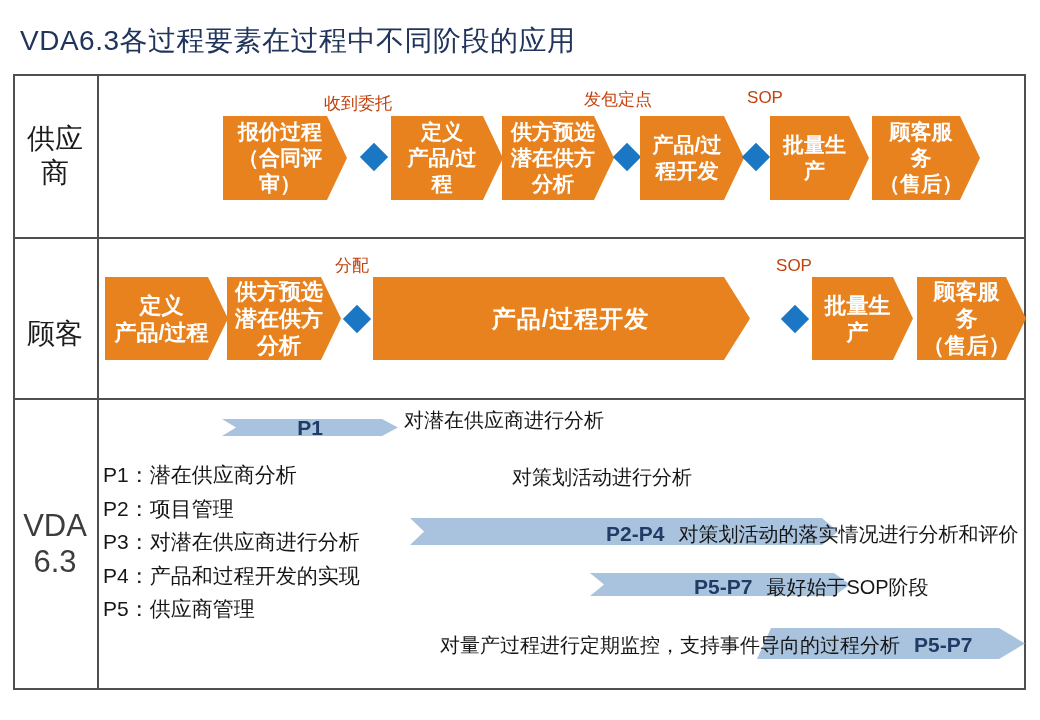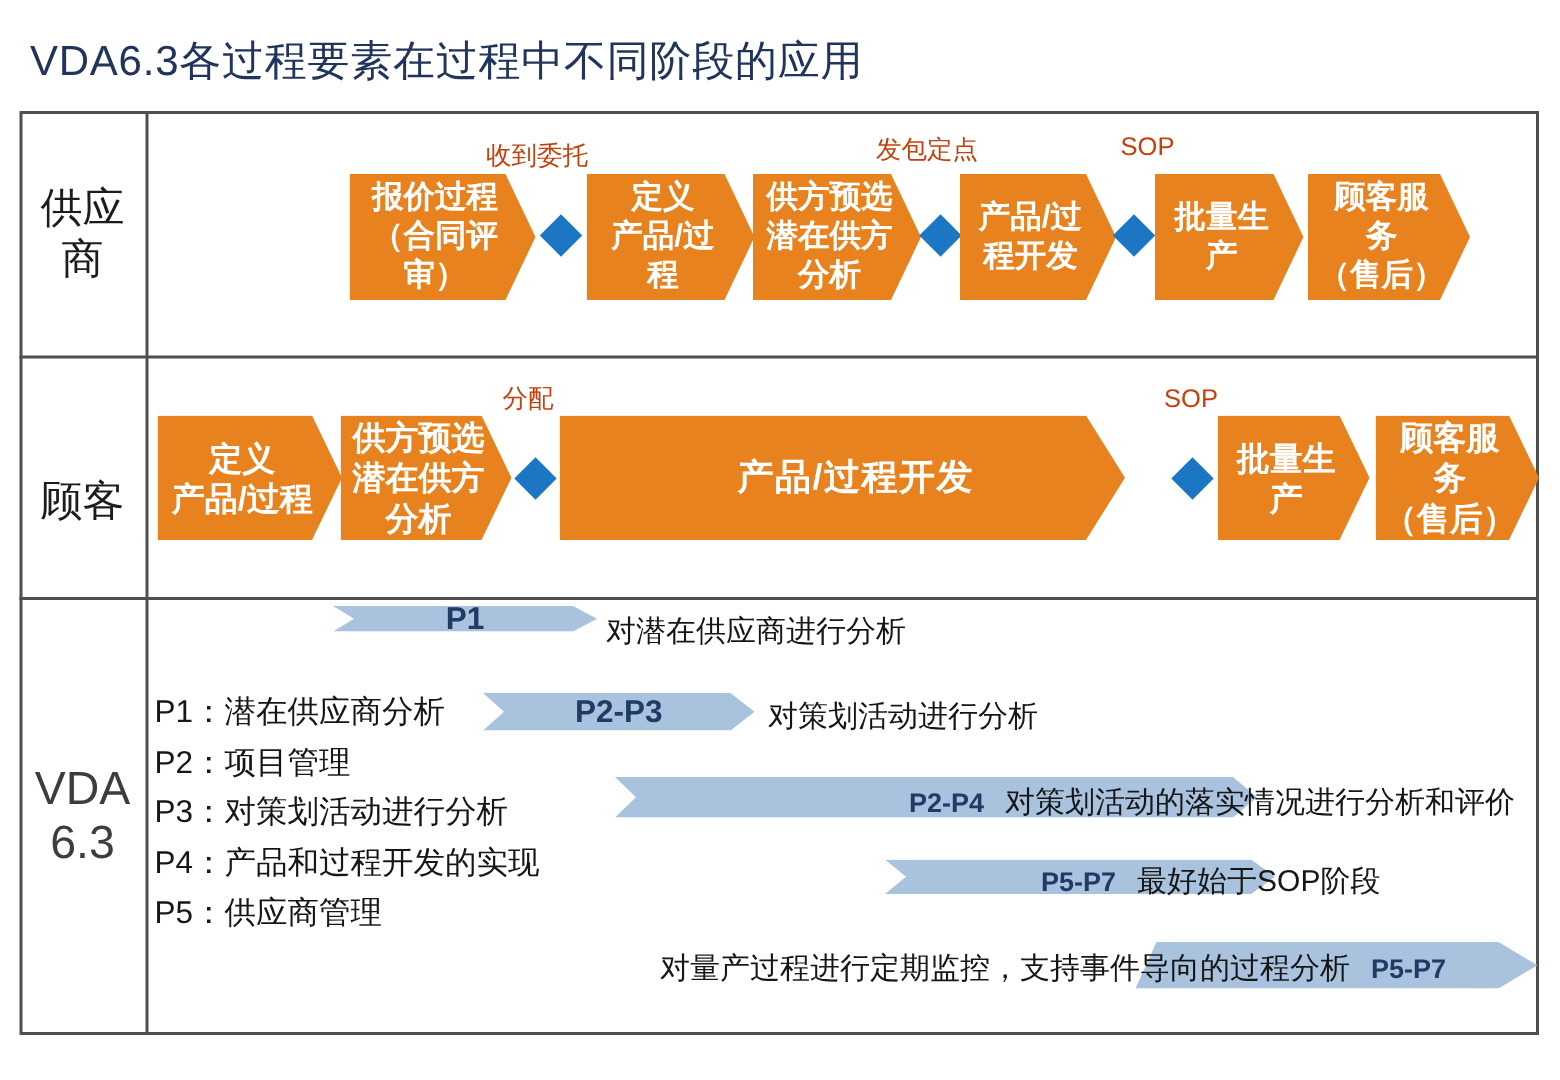--- a/index.html
+++ b/index.html
@@ -49,21 +49,21 @@
     display:flex;align-items:center;justify-content:center;
     filter:drop-shadow(0 1px 0 rgba(110,135,170,0.55));
   }
   .barrow .blabel{font-size:21px;font-weight:bold;color:var(--navy,#1F3B66);}
   .band{
     background:var(--bar,#A9C3DE);
     clip-path:polygon(14px 0,calc(100% - 26px) 0,100% 50%,calc(100% - 26px) 100%,0 100%);
     filter:drop-shadow(0 1px 0 rgba(110,135,170,0.55));
   }
   .gtext{font-size:20px;color:#161616;white-space:nowrap;}
-  .gtext b{font-size:18px;color:var(--navy,#1F3B66);margin-right:14px;}
+  .gtext b{font-size:21px;color:var(--navy,#1F3B66);margin-right:14px;}
   .gtext b.after{margin-right:0;margin-left:14px;}
   
   .plist{left:103px;top:458px;font-size:21px;line-height:33.5px;color:#161616;}
   .plist div{white-space:nowrap;}
 </style>
 </head>
 <body>
 
 <div class="stage">
 
@@ -77,21 +77,21 @@
   <div class="abs rowlabel sup">供应
 商</div>
   <div class="abs rowlabel cus">顾客</div>
   <div class="abs rowlabel vda">VDA
 6.3</div>
 
   <div class="abs mlabel" style="left:358px;top:92px;">收到委托</div>
   <div class="abs mlabel" style="left:618px;top:88px;">发包定点</div>
   <div class="abs mlabel" style="left:765px;top:88px;">SOP</div>
 
-  <div class="abs oarrow sup" style="left:233px;width:124px;">报价过程
+  <div class="abs oarrow sup" style="left:223px;width:124px;">报价过程
 （合同评
 审）</div>
   <div class="abs diamond" style="left:364px;top:147px;"></div>
   <div class="abs oarrow sup" style="left:391px;width:112px;">定义
 产品/过
 程</div>
   <div class="abs oarrow sup" style="left:502px;width:112px;">供方预选
 潜在供方
 分析</div>
   <div class="abs diamond" style="left:617px;top:147px;"></div>
@@ -117,33 +117,30 @@
   <div class="abs diamond" style="left:785px;top:309px;"></div>
   <div class="abs oarrow cus" style="left:812px;width:101px;">批量生
 产</div>
   <div class="abs oarrow cus" style="left:917px;width:109px;">顾客服
 务
 （售后）</div>
 
   <div class="abs plist">
     <div>P1：潜在供应商分析</div>
     <div>P2：项目管理</div>
-    <div>P3：对策划活动进行分析</div>
+    <div>P3：对潜在供应商进行分析</div>
     <div>P4：产品和过程开发的实现</div>
     <div>P5：供应商管理</div>
   </div>
 
-  <div class="abs barrow" style="left:222px;top:404px;width:176px;height:17px;">
+  <div class="abs barrow" style="left:222px;top:419px;width:176px;height:17px;">
     <span class="blabel">P1</span>
   </div>
   <div class="abs gtext" style="left:404px;top:407px;">对潜在供应商进行分析</div>
 
-  <div class="abs barrow" style="left:322px;top:462px;width:181px;height:25px;">
-    <span class="blabel">P2-P3</span>
-  </div>
   <div class="abs gtext" style="left:512px;top:464px;">对策划活动进行分析</div>
 
   <div class="abs barrow" style="left:410px;top:518px;width:428px;height:27px;"></div>
   <div class="abs gtext" style="left:606px;top:521px;">
     <b>P2-P4</b><span>对策划活动的落实情况进行分析和评价</span>
   </div>
 
   <div class="abs barrow" style="left:590px;top:573px;width:260px;height:23px;"></div>
   <div class="abs gtext" style="left:694px;top:574px;">
     <b>P5-P7</b><span>最好始于SOP阶段</span>

